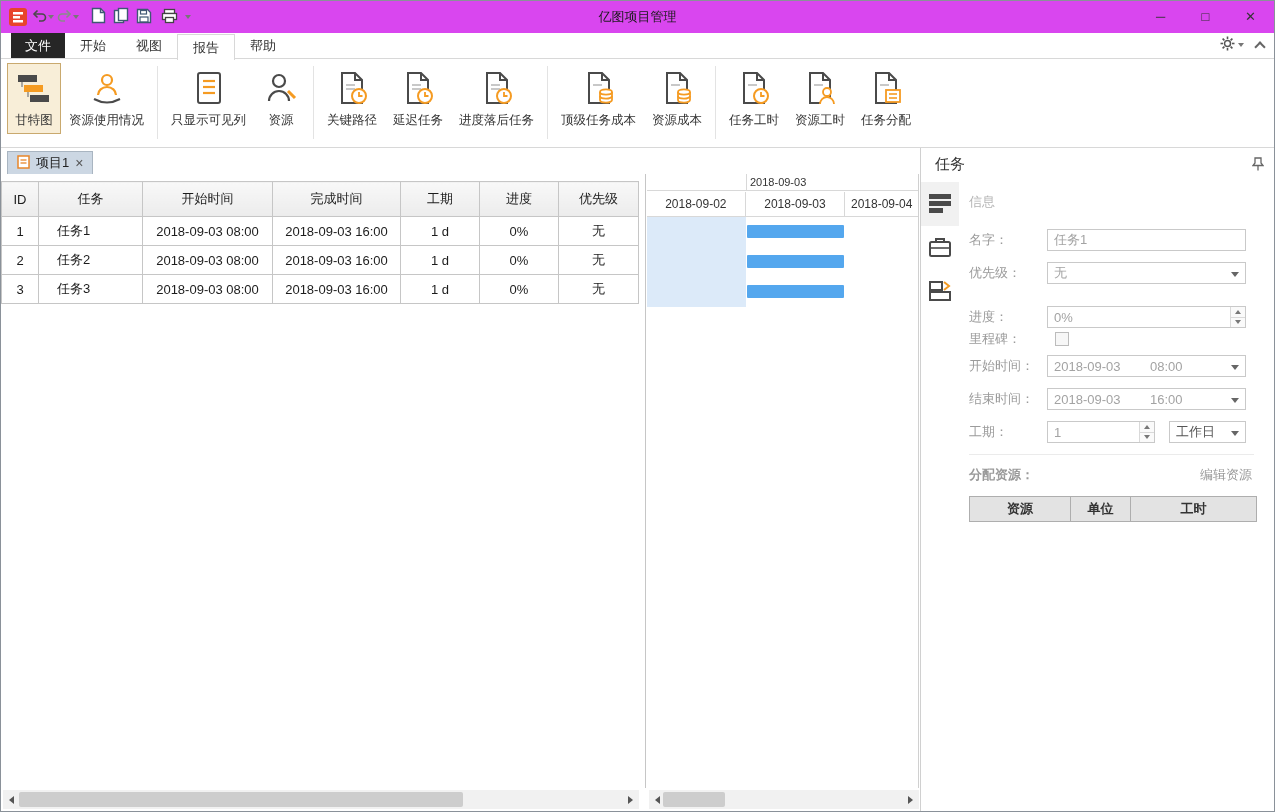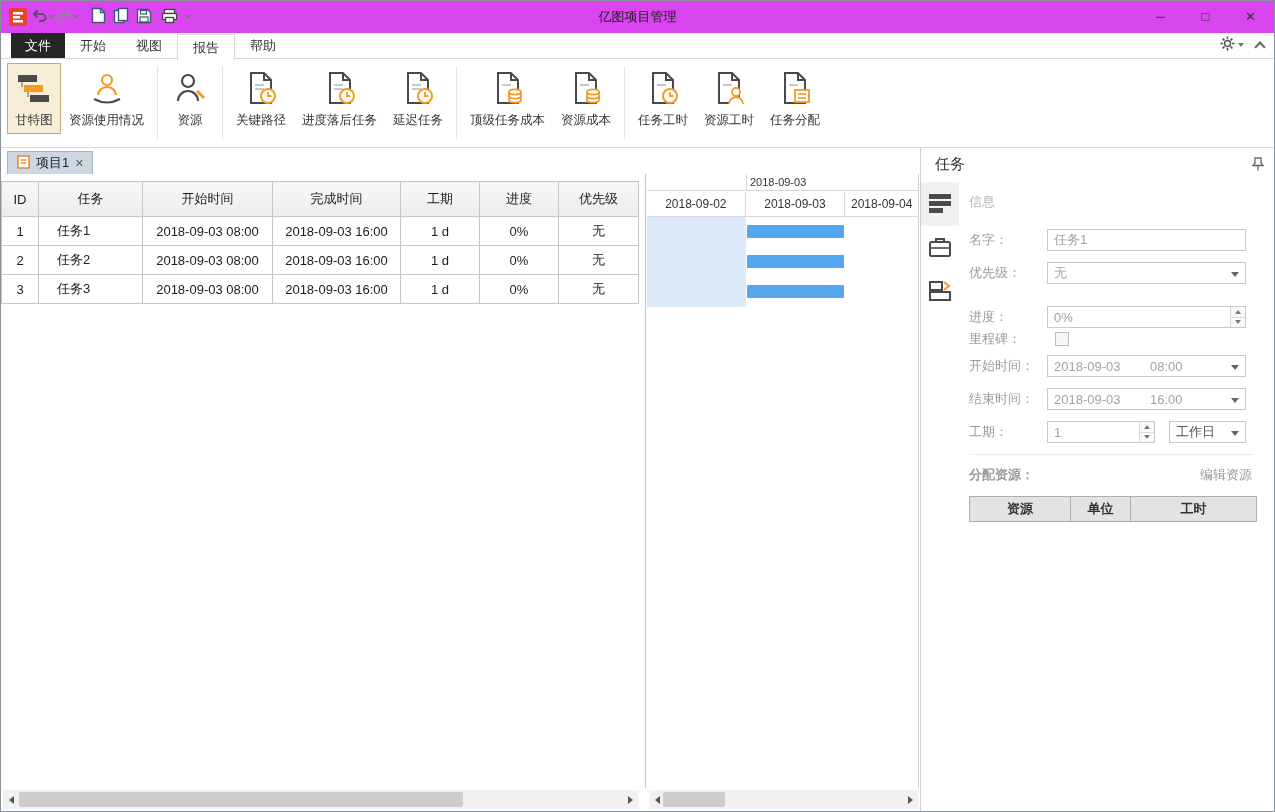--- a/index.html
+++ b/index.html
@@ -212,20 +212,31 @@
             </svg>
           </span>
         <span class="rb-label">资源使用情况</span>
       </div>
     </div>
     <div class="ribbon-sep"></div>
     <div class="ribbon-group">
       <div class="ribbon-btn">
         <span class="rb-icon">
             <svg width="36" height="36">
+              <rect x="7" y="3" width="22" height="30" rx="2" fill="#fff" stroke="#4a4a4a" stroke-width="2"></rect>
+              <line x1="12" y1="11" x2="24" y2="11" stroke="#F59B22" stroke-width="2.2"></line>
+              <line x1="12" y1="17" x2="24" y2="17" stroke="#F59B22" stroke-width="2.2"></line>
+              <line x1="12" y1="23" x2="24" y2="23" stroke="#F59B22" stroke-width="2.2"></line>
+            </svg>
+          </span>
+        <span class="rb-label">只显示可见列</span>
+      </div>
+      <div class="ribbon-btn">
+        <span class="rb-icon">
+            <svg width="36" height="36">
               <circle cx="16" cy="11" r="6" fill="none" stroke="#4a4a4a" stroke-width="2.2"></circle>
               <path d="M6 31 a10 10 0 0 1 20 0" fill="none" stroke="#4a4a4a" stroke-width="2.2"></path>
               <path d="M25 21 l7 7" stroke="#F59B22" stroke-width="3"></path>
             </svg>
           </span>
         <span class="rb-label">资源</span>
       </div>
     </div>
     <div class="ribbon-sep"></div>
     <div class="ribbon-group">
@@ -246,34 +257,34 @@
         <span class="rb-icon">
             <svg width="36" height="36">
               <path d="M8 3 h13 l7 7 v23 h-20 z" fill="#fff" stroke="#4a4a4a" stroke-width="2"></path>
               <path d="M21 3 v7 h7" fill="none" stroke="#4a4a4a" stroke-width="2"></path>
               <line x1="12" y1="15" x2="21" y2="15" stroke="#bbb" stroke-width="1.6"></line>
               <line x1="12" y1="19" x2="21" y2="19" stroke="#bbb" stroke-width="1.6"></line>
               <circle cx="25" cy="26" r="7" fill="#fff" stroke="#F59B22" stroke-width="2"></circle>
               <path d="M25 22 v4 h3.5" fill="none" stroke="#F59B22" stroke-width="1.8"></path>
             </svg>
           </span>
-        <span class="rb-label">进度落后任务</span>
+        <span class="rb-label">延迟任务</span>
       </div>
       <div class="ribbon-btn">
         <span class="rb-icon">
             <svg width="36" height="36">
               <path d="M8 3 h13 l7 7 v23 h-20 z" fill="#fff" stroke="#4a4a4a" stroke-width="2"></path>
               <path d="M21 3 v7 h7" fill="none" stroke="#4a4a4a" stroke-width="2"></path>
               <line x1="12" y1="15" x2="21" y2="15" stroke="#bbb" stroke-width="1.6"></line>
               <line x1="12" y1="19" x2="21" y2="19" stroke="#bbb" stroke-width="1.6"></line>
               <circle cx="25" cy="26" r="7" fill="#fff" stroke="#F59B22" stroke-width="2"></circle>
               <path d="M25 22 v4 h3.5" fill="none" stroke="#F59B22" stroke-width="1.8"></path>
             </svg>
           </span>
-        <span class="rb-label">延迟任务</span>
+        <span class="rb-label">进度落后任务</span>
       </div>
     </div>
     <div class="ribbon-sep"></div>
     <div class="ribbon-group">
       <div class="ribbon-btn">
         <span class="rb-icon">
             <svg width="36" height="36">
               <path d="M8 3 h13 l7 7 v23 h-20 z" fill="#fff" stroke="#4a4a4a" stroke-width="2"></path>
               <path d="M21 3 v7 h7" fill="none" stroke="#4a4a4a" stroke-width="2"></path>
               <line x1="12" y1="15" x2="21" y2="15" stroke="#bbb" stroke-width="1.6"></line>

